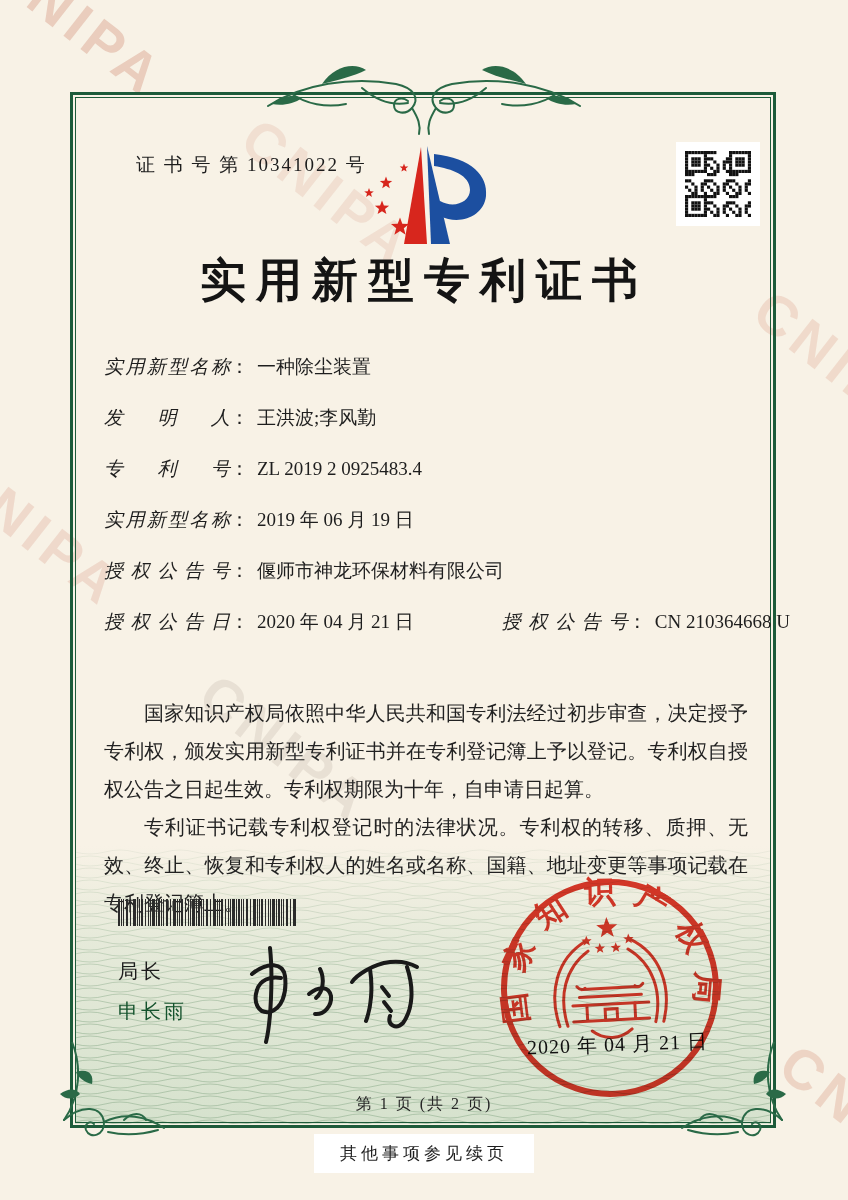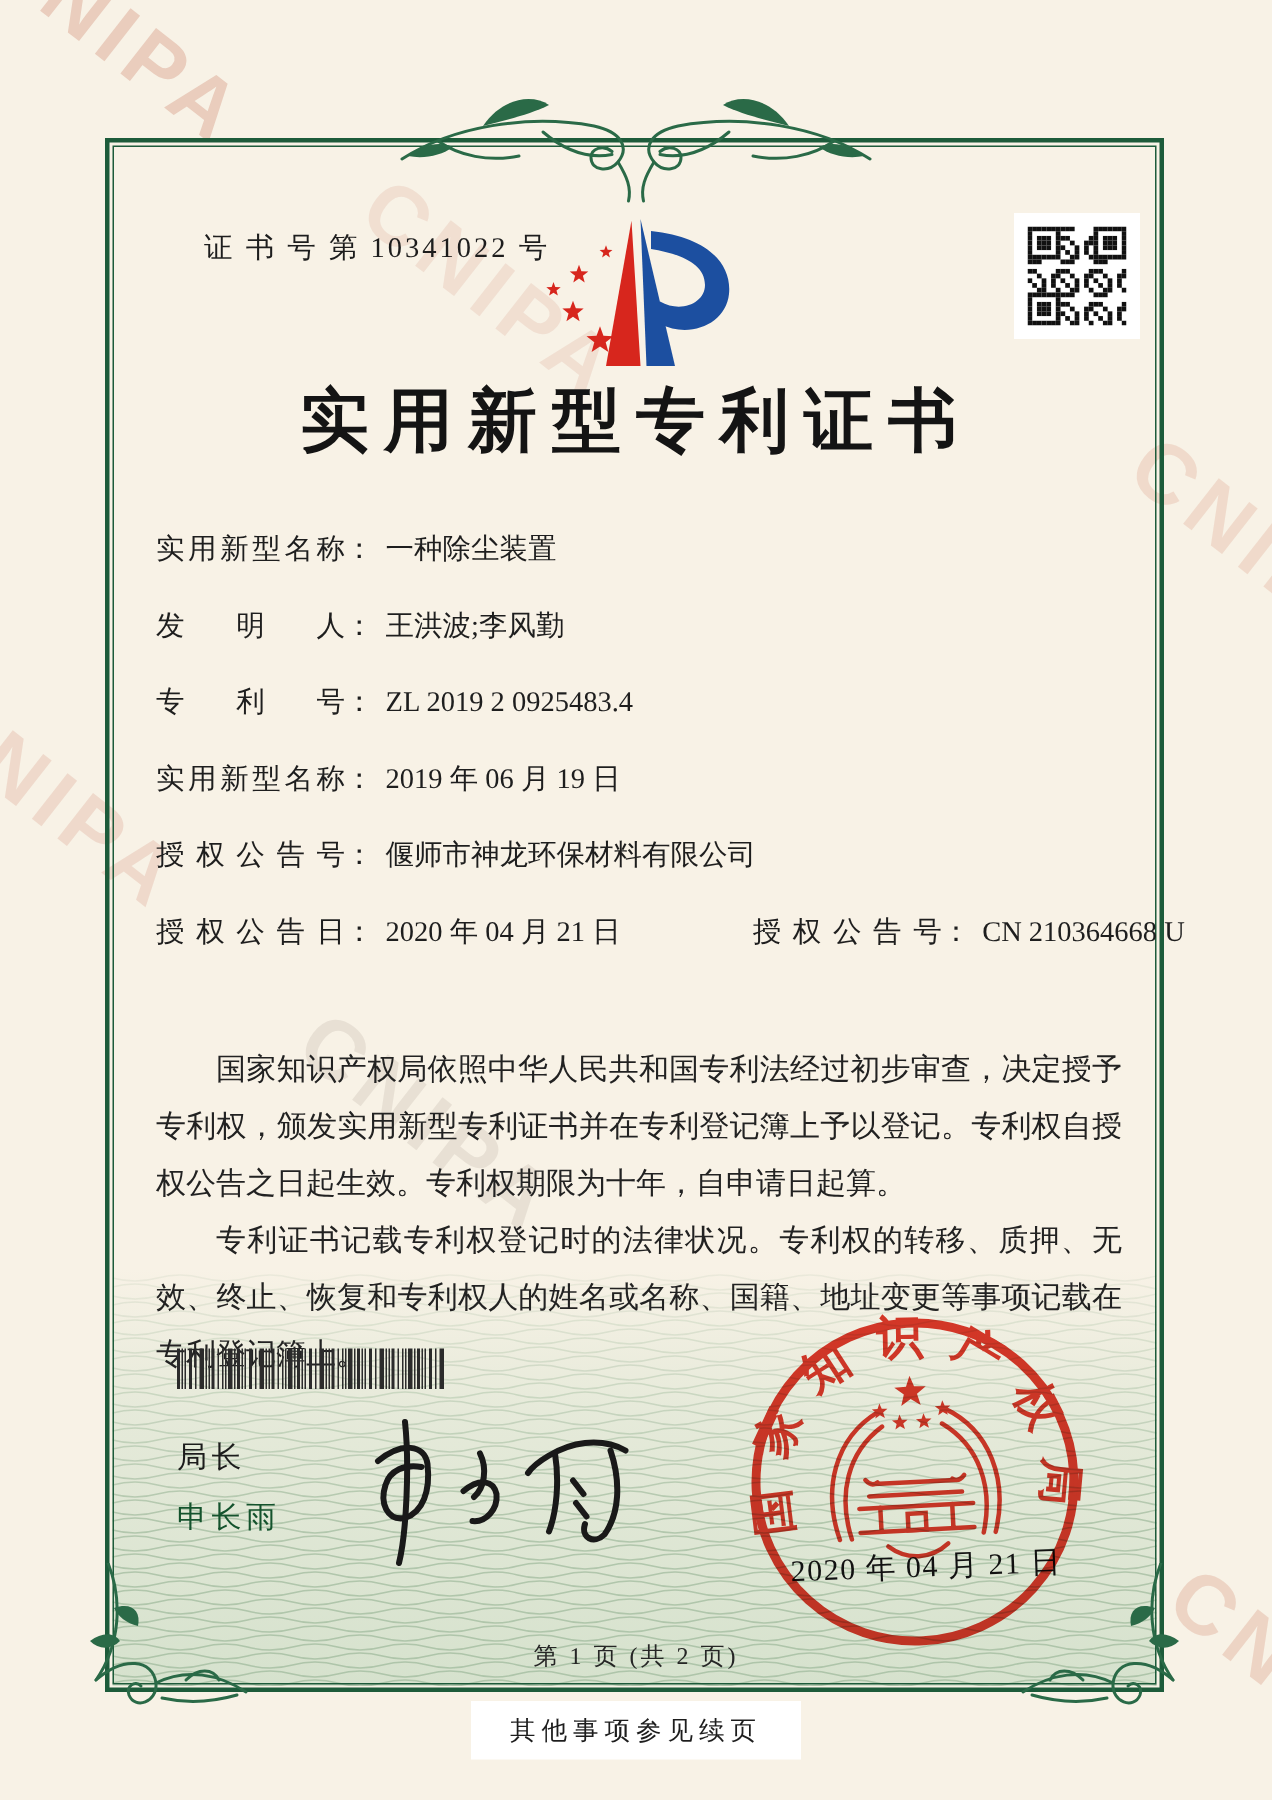--- a/index.html
+++ b/index.html
@@ -27,21 +27,21 @@
   
   .cert-no{position:absolute;left:104px;top:152px;font-size:19px;letter-spacing:2px;color:#1d1d1d;margin-left:32px;}
   .logo{position:absolute;left:342px;top:138px;width:166px;height:116px;}
   .qr-box{position:absolute;left:676px;top:142px;width:84px;height:84px;background:#ffffff;}
   .qr-box svg{position:absolute;left:9px;top:9px;}
   .title{position:absolute;left:0;right:0;top:250px;text-align:center;font-size:46px;font-weight:bold;
          letter-spacing:10px;color:#141414;}
   
   .fields{position:absolute;left:104px;top:356px;width:648px;font-size:19px;color:#1e1e1e;}
   .frow{margin-bottom:29px;line-height:22px;white-space:nowrap;}
-  .flabel{display:inline-block;width:126px;text-align:justify;text-align-last:justify;}
+  .flabel{display:inline-block;width:126px;text-align:justify;text-align-last:justify;font-style:italic;}
   .fcolon{display:inline-block;margin-right:8px;}
   .fpair2{margin-left:88px;}
   
   .paras{position:absolute;left:104px;top:694px;width:644px;font-size:20px;line-height:38px;
          text-align:justify;color:#222;}
   .paras p{margin:0;text-indent:2em;}
   
   #barcode{position:absolute;left:118px;top:899px;width:224px;height:27px;font-size:0;}
   #barcode span{display:inline-block;height:100%;background:#2b2b2b;vertical-align:top;}
   .signer-title{position:absolute;left:118px;top:958px;font-size:20px;letter-spacing:3px;color:#1c1c1c;}

